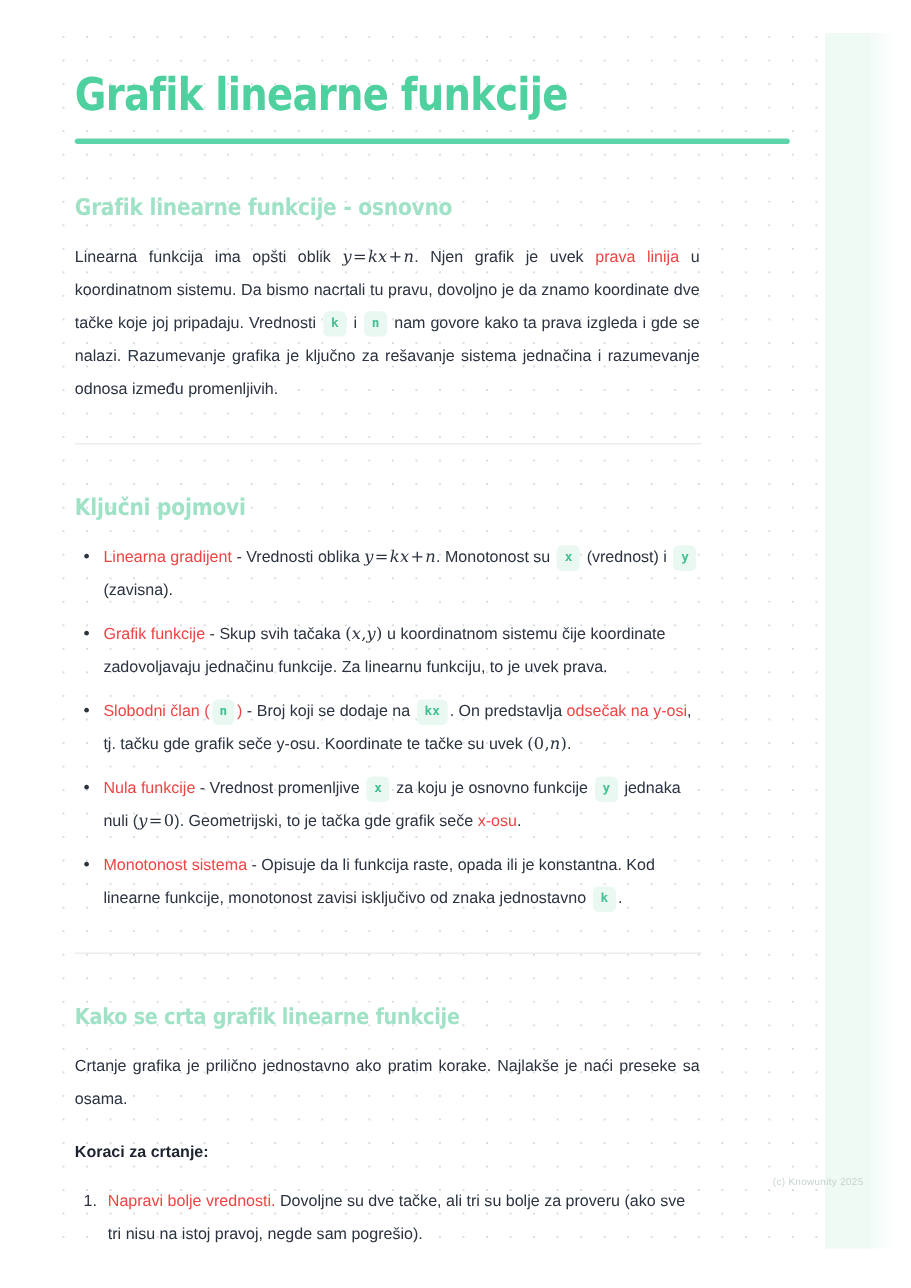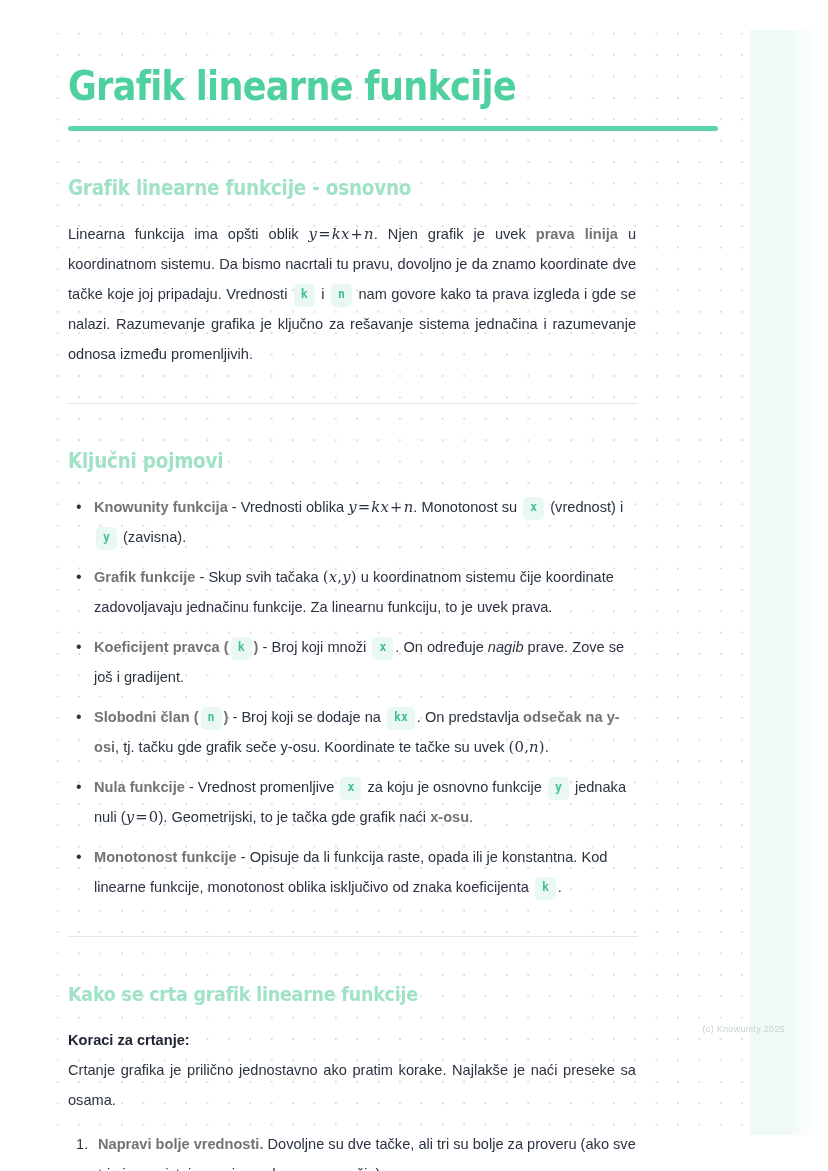--- a/index.html
+++ b/index.html
@@ -163,21 +163,21 @@
   ol.steps > li:before {
     content: counter(stepc) ".";
     position: absolute;
     left: 8px;
     top: 0;
     font-size: 14.6px;
     line-height: 30px;
     color: #2b3340;
   }
 
-  b, .b { font-weight: bold; color: #737373; }
+  b, .b { font-weight: normal; color: #ef4444; }
 
   
   .m {
     font-family: "DejaVu Serif", "Liberation Serif", serif;
     font-style: italic;
     font-size: 14.8px;
     color: #2b3340;
     letter-spacing: 0.2px;
   }
   .m .op { font-style: normal; padding: 0 1px; }
@@ -202,21 +202,21 @@
     padding: 5px 7px 6px 7px;
     border-radius: 5px;
     vertical-align: 1px;
     margin: 0 2px;
   }
 
   
   #footer {
     position: absolute;
     left: 0;
-    top: 1024px;
+    top: 1069px;
     width: 828px;
     text-align: right;
     padding-right: 43px;
     font-size: 9px;
     letter-spacing: 0.3px;
     color: #c5d3cc;
     z-index: 4;
   }
 </style>
 </head>
@@ -236,41 +236,40 @@
     <h2 class="section-heading">Grafik linearne funkcije - osnovno</h2>
 
     <p class="body"><span>Linearna funkcija ima opšti oblik </span><span class="m"><span>y</span><span class="op">=</span><span>kx</span><span class="op">+</span><span>n</span></span><span>. Njen grafik je uvek </span><b>prava linija</b><span> u koordinatnom sistemu. Da bismo nacrtali tu pravu, dovoljno je da znamo koordinate dve tačke koje joj pripadaju. Vrednosti </span><span class="chip">k</span><span> i </span><span class="chip">n</span><span> nam govore kako ta prava izgleda i gde se nalazi. Razumevanje grafika je ključno za rešavanje sistema jednačina i razumevanje odnosa između promenljivih.</span></p>
 
     <div class="divider"></div>
 
     <h2 class="section-heading">Ključni pojmovi</h2>
 
     <ul class="key-list">
 
-      <li><b>Knowunity funkcija</b><span> - </span><span>Vrednosti oblika </span><span class="m"><span>y</span><span class="op">=</span><span>kx</span><span class="op">+</span><span>n</span></span><span>. Monotonost su </span><span class="chip">x</span><span> (vrednost) i </span><span class="chip">y</span><span> (zavisna).</span></li>
+      <li><b>Linearna gradijent</b><span> - </span><span>Vrednosti oblika </span><span class="m"><span>y</span><span class="op">=</span><span>kx</span><span class="op">+</span><span>n</span></span><span>. Monotonost su </span><span class="chip">x</span><span> (vrednost) i </span><span class="chip">y</span><span> (zavisna).</span></li>
 
       <li><b>Grafik funkcije</b><span> - </span><span>Skup svih tačaka </span><span class="m"><span class="mn">(</span><span>x</span><span class="mn">,</span><span>y</span><span class="mn">)</span></span><span> u koordinatnom sistemu čije koordinate zadovoljavaju jednačinu funkcije. Za linearnu funkciju, to je uvek prava.</span></li>
 
-      <li><b>Koeficijent pravca (</b><span class="chip">k</span><b>)</b><span> - </span><span>Broj koji množi </span><span class="chip">x</span><span>. On određuje </span><span class="it">nagib</span><span> prave. Zove se još i gradijent.</span></li>
 
       <li><b>Slobodni član (</b><span class="chip">n</span><b>)</b><span> - </span><span>Broj koji se dodaje na </span><span class="chip">kx</span><span>. On predstavlja </span><b>odsečak na y-osi</b><span>, tj. tačku gde grafik seče y-osu. Koordinate te tačke su uvek </span><span class="m"><span class="mn">(</span><span class="mn">0</span><span class="mn">,</span><span>n</span><span class="mn">)</span></span><span>.</span></li>
 
-      <li><b>Nula funkcije</b><span> - </span><span>Vrednost promenljive </span><span class="chip">x</span><span> za koju je osnovno funkcije </span><span class="chip">y</span><span> jednaka nuli (</span><span class="m"><span>y</span><span class="op">=</span><span class="mn">0</span></span><span>). Geometrijski, to je tačka gde grafik naći </span><b>x-osu</b><span>.</span></li>
-
-      <li><b>Monotonost funkcije</b><span> - </span><span>Opisuje da li funkcija raste, opada ili je konstantna. Kod linearne funkcije, monotonost oblika isključivo od znaka koeficijenta </span><span class="chip">k</span><span>.</span></li>
+      <li><b>Nula funkcije</b><span> - </span><span>Vrednost promenljive </span><span class="chip">x</span><span> za koju je osnovno funkcije </span><span class="chip">y</span><span> jednaka nuli (</span><span class="m"><span>y</span><span class="op">=</span><span class="mn">0</span></span><span>). Geometrijski, to je tačka gde grafik seče </span><b>x-osu</b><span>.</span></li>
+
+      <li><b>Monotonost sistema</b><span> - </span><span>Opisuje da li funkcija raste, opada ili je konstantna. Kod linearne funkcije, monotonost zavisi isključivo od znaka jednostavno </span><span class="chip">k</span><span>.</span></li>
 
     </ul>
 
     <div class="divider"></div>
 
     <h2 class="section-heading h3">Kako se crta grafik linearne funkcije</h2>
 
+    <p class="body">Crtanje grafika je prilično jednostavno ako pratim korake. Najlakše je naći preseke sa osama.</p>
+
     <p class="body" style="margin-top:18px;font-weight:bold;color:#1d2430;">Koraci za crtanje:</p>
-
-    <p class="body">Crtanje grafika je prilično jednostavno ako pratim korake. Najlakše je naći preseke sa osama.</p>
 
     <ol class="steps">
       <li><b>Napravi bolje vrednosti.</b><span> Dovoljne su dve tačke, ali tri su bolje za proveru (ako sve tri nisu na istoj pravoj, negde sam pogrešio).</span></li>
     </ol>
 
   </div>
 </div>
 
 <div id="footer">(c) Knowunity 2025</div>
 

